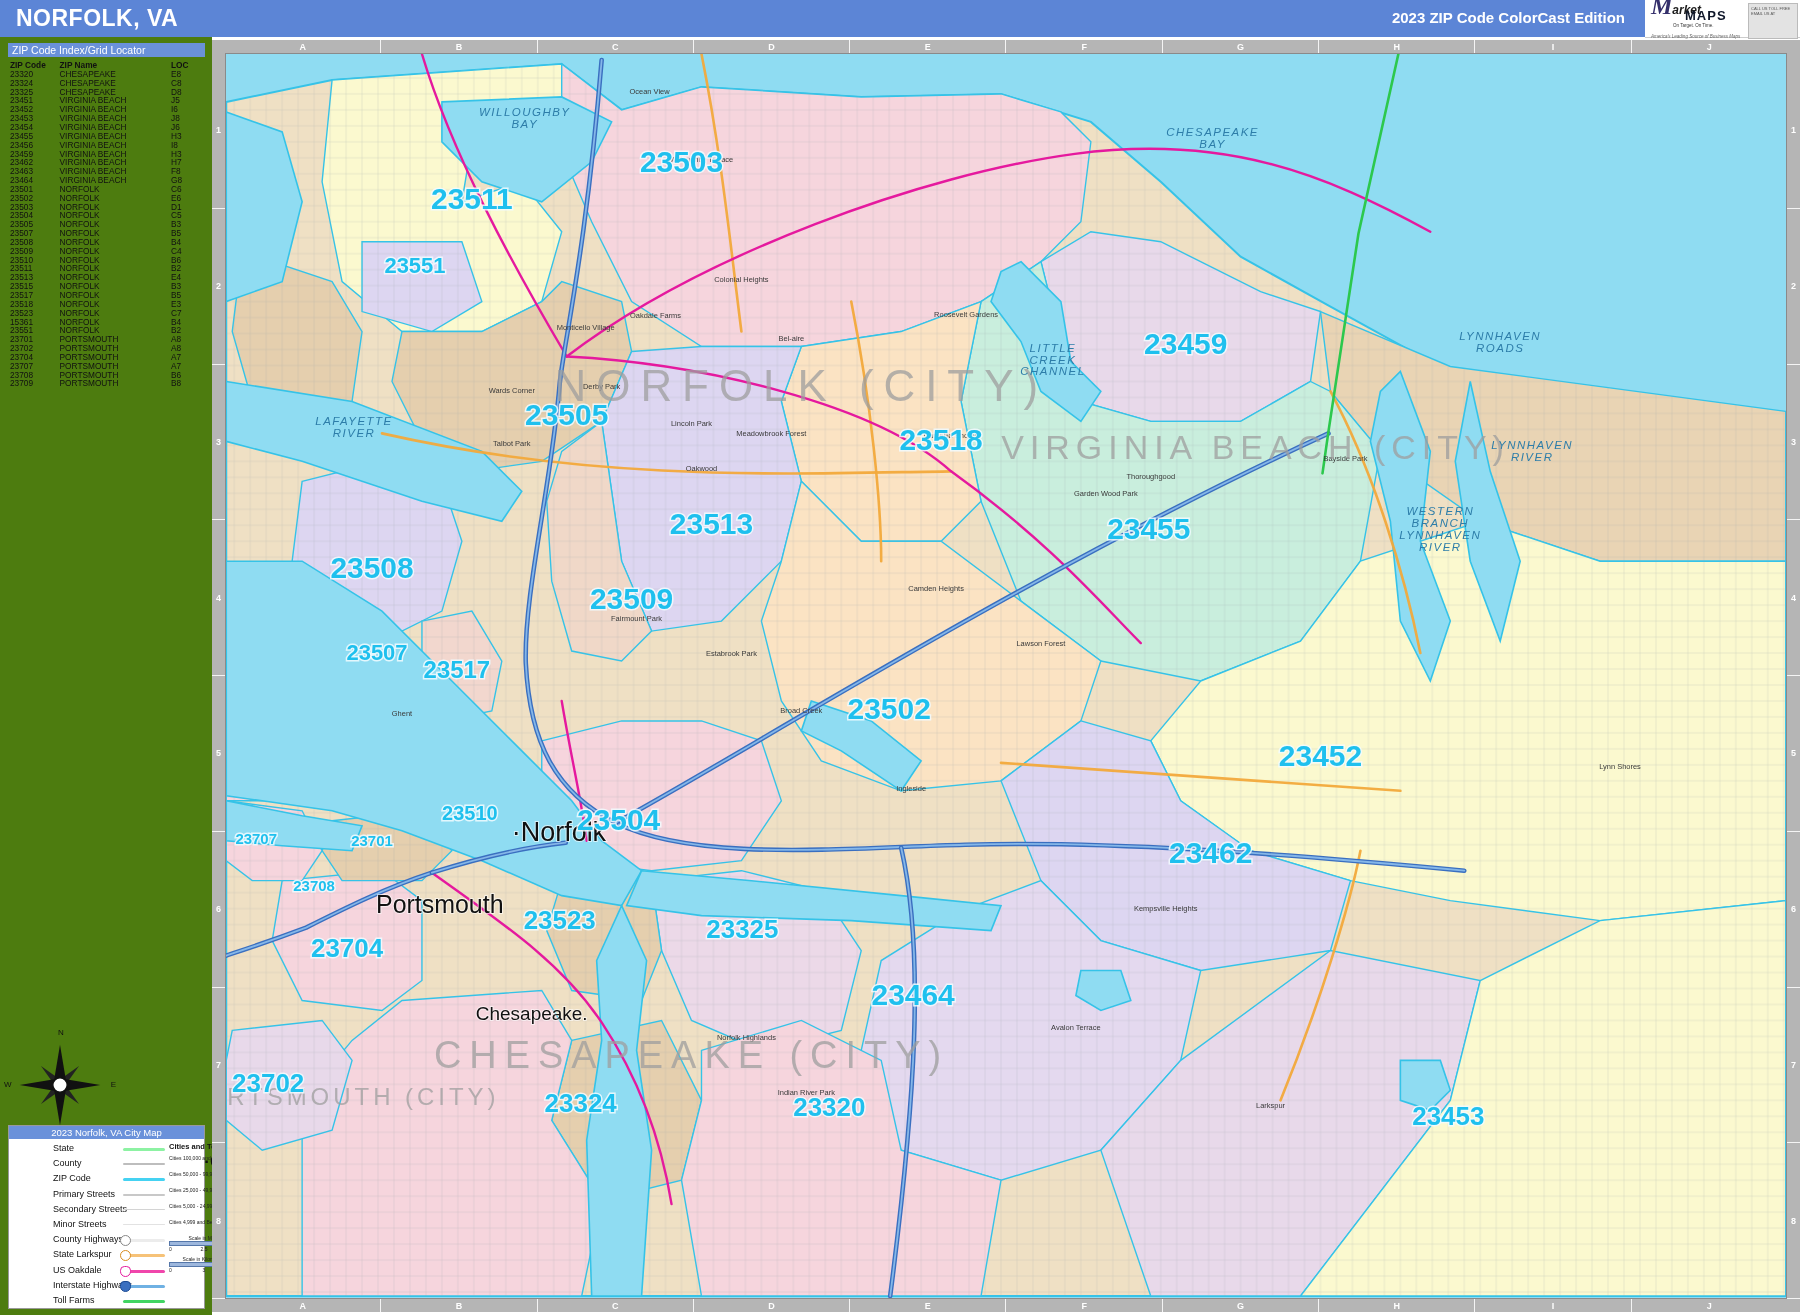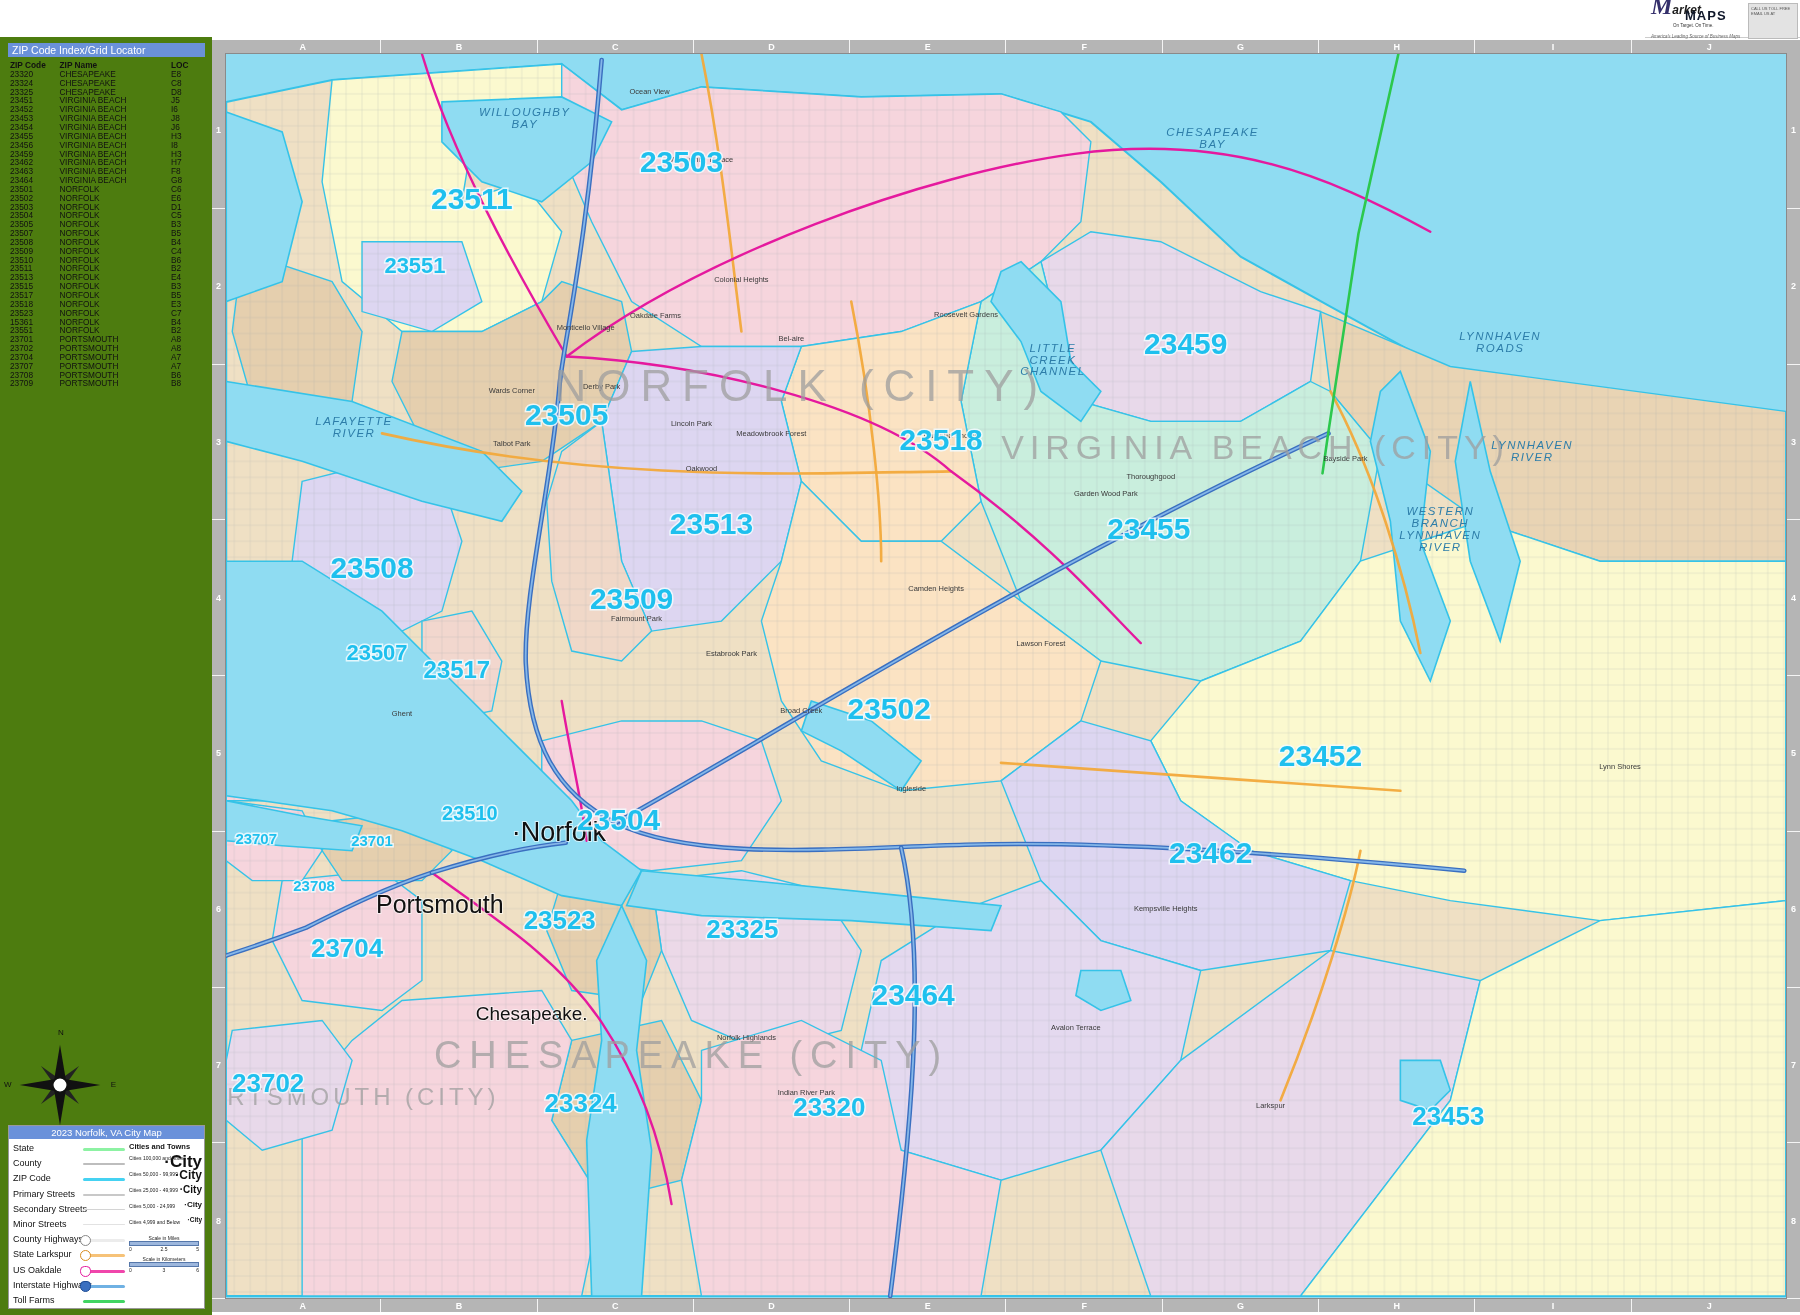--- a/index.html
+++ b/index.html
@@ -25,21 +25,21 @@
   #idx-table{position:absolute;left:10px;top:24px;width:192px;border-collapse:collapse;}
   #idx-table th{font-size:8.3px;font-weight:bold;text-align:left;color:#111;padding:0;line-height:8.9px;}
   #idx-table td{font-size:8.3px;color:#111;padding:0;line-height:8.85px;white-space:nowrap;}
   #idx-table .c1{width:48px;} #idx-table .c2{width:108px;} #idx-table .c3{width:30px;}
   
   #compass{position:absolute;left:12px;top:1000px;width:96px;height:96px;}
   .cdir{position:absolute;font-size:8px;color:#111;}
   
   #legend{position:absolute;left:8px;top:1088px;width:195px;height:182px;border:1px solid #999;background:#fff;}
   #legend-title{height:13px;background:#6a91da;color:#fff;font-size:9.5px;text-align:center;line-height:13px;}
-  #leg-cols{position:relative;height:167px;}
+  #leg-cols{position:relative;height:167px;margin-left:40px;}
   #leg-left{position:absolute;left:0;top:2px;width:118px;}
   .leg-row{position:relative;height:15.2px;}
   .leg-row .lab{position:absolute;left:4px;top:2px;font-size:9px;color:#111;white-space:nowrap;}
   .leg-row .sw{position:absolute;right:2px;top:7px;width:42px;border-radius:2px;}
   .leg-shield{position:absolute;right:36px;top:3px;width:9px;height:9px;border-radius:50%;background:#fff;border:1px solid #888;}
   .leg-shield.us{border-color:#e5199e;border-radius:40% 40% 50% 50%;}
   .leg-shield.interstate{background:#3a6fc0;border-color:#1c4b94;border-radius:40% 40% 55% 55%;}
   .leg-shield.state{border-color:#d98d20;}
   #leg-right{position:absolute;left:118px;top:2px;width:76px;}
   #leg-cities-title{font-size:7.5px;font-weight:bold;color:#111;margin:1px 0 0 2px;}
@@ -62,20 +62,24 @@
   #f-top span,#f-bottom span{border-right:1px solid rgba(255,255,255,.85);}
   #f-left span,#f-right span{border-bottom:1px solid rgba(255,255,255,.85);}
   #f-top span:last-child,#f-bottom span:last-child{border-right:none;}
   #mapsvg{position:absolute;left:13px;top:13px;width:1562px;height:1246px;background:#8fdcf2;border:1px solid #8a8a8a;box-sizing:border-box;}
 </style>
 </head>
 <body>
 
 <div id="app">
 
+  <div id="titlebar">
+    <div id="page-title">NORFOLK, VA</div>
+    <div id="edition">2023 ZIP Code ColorCast Edition</div>
+  </div>
   <div id="brand">
     <div class="logo">
       <span class="logo-m">M</span><span class="logo-arket">arket</span>
       <span class="logo-maps">MAPS</span>
       <span class="logo-tag">On Target. On Time.</span>
       <span class="logo-sub">America's Leading Source of Business Maps</span>
     </div>
     <div class="contact">
       <div>CALL US TOLL FREE</div>
       <div>EMAIL US AT</div>

